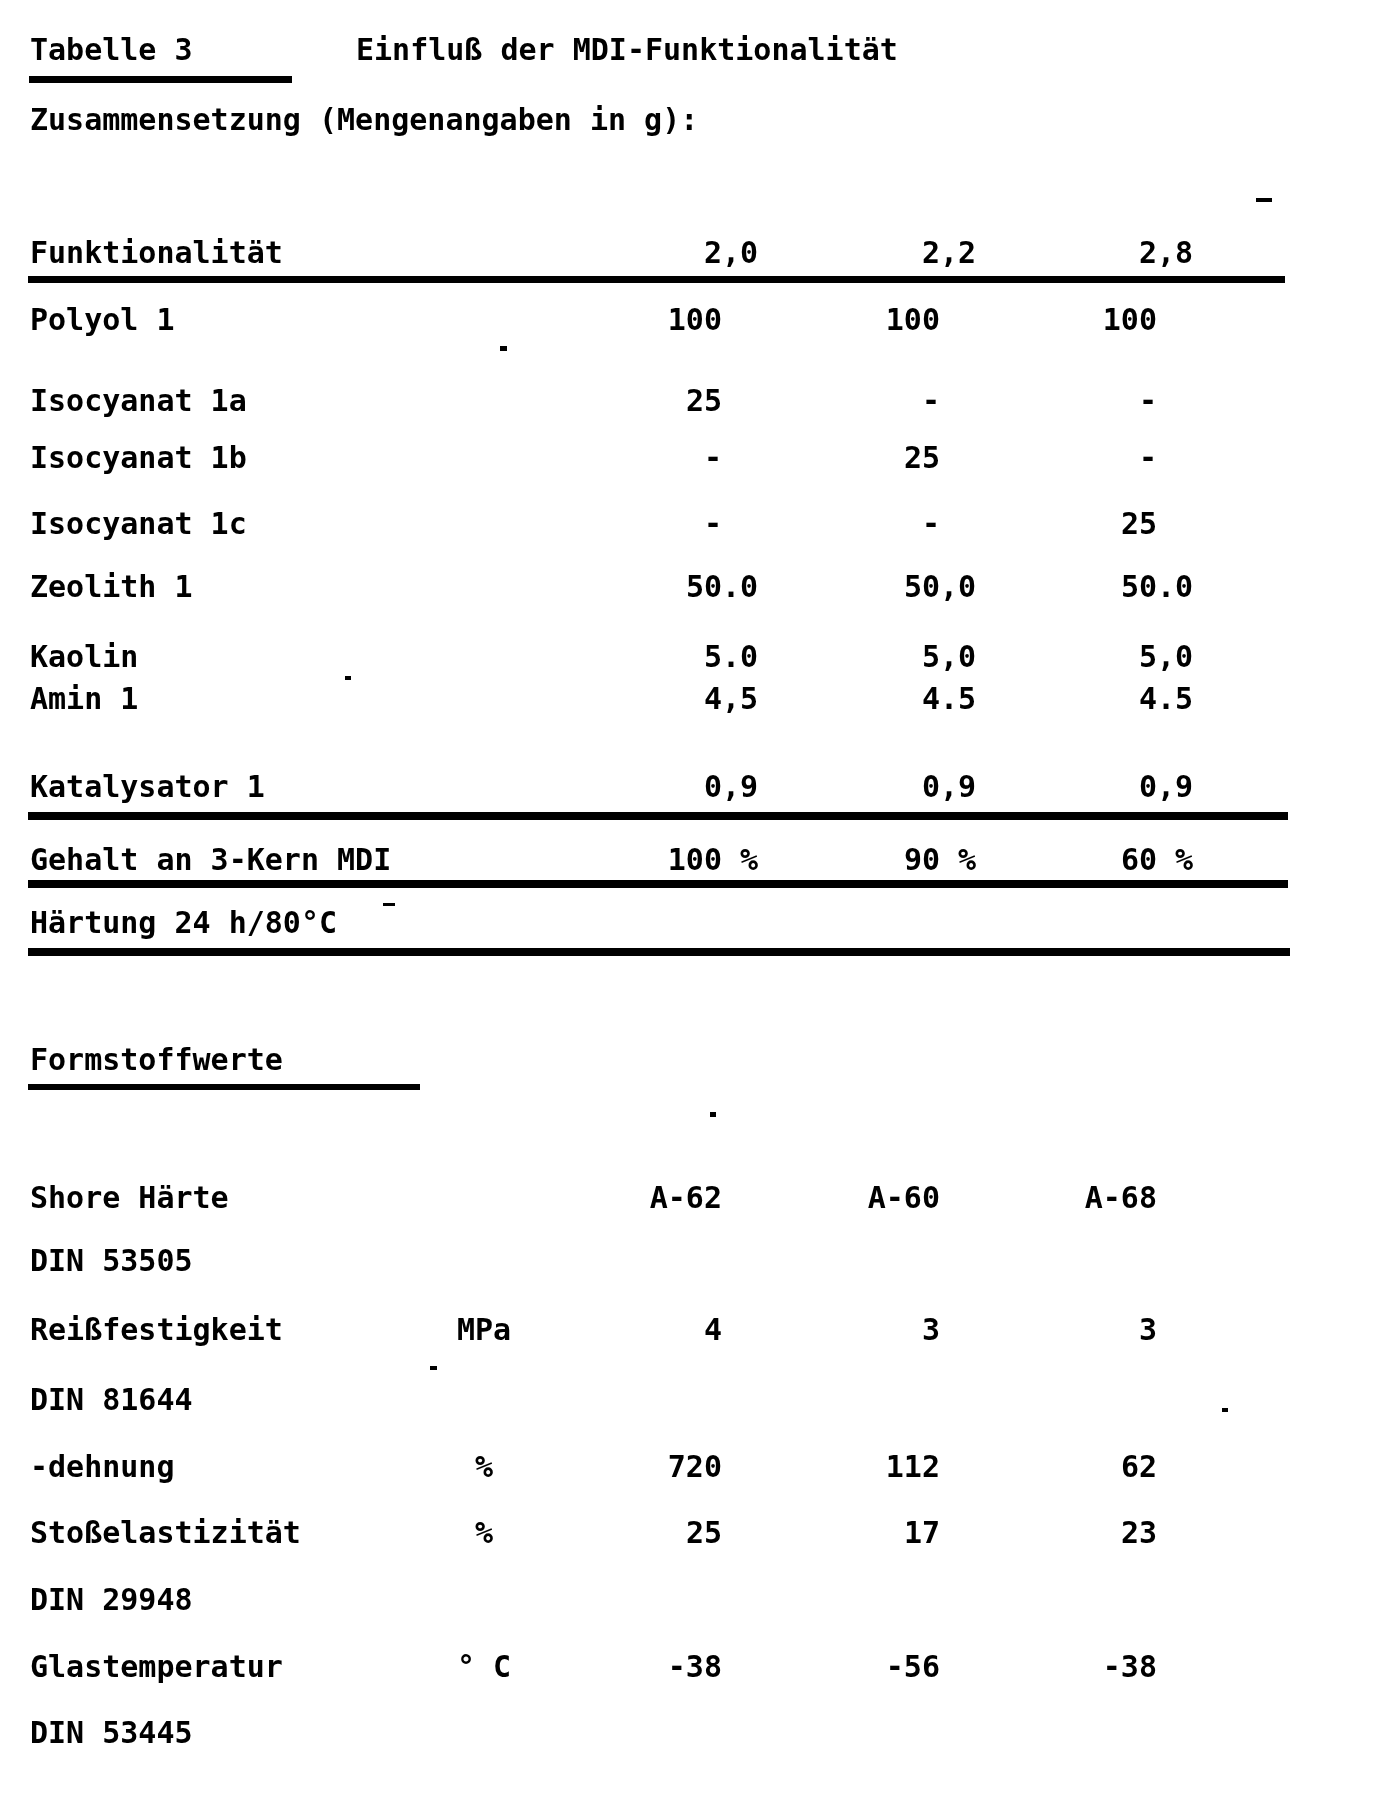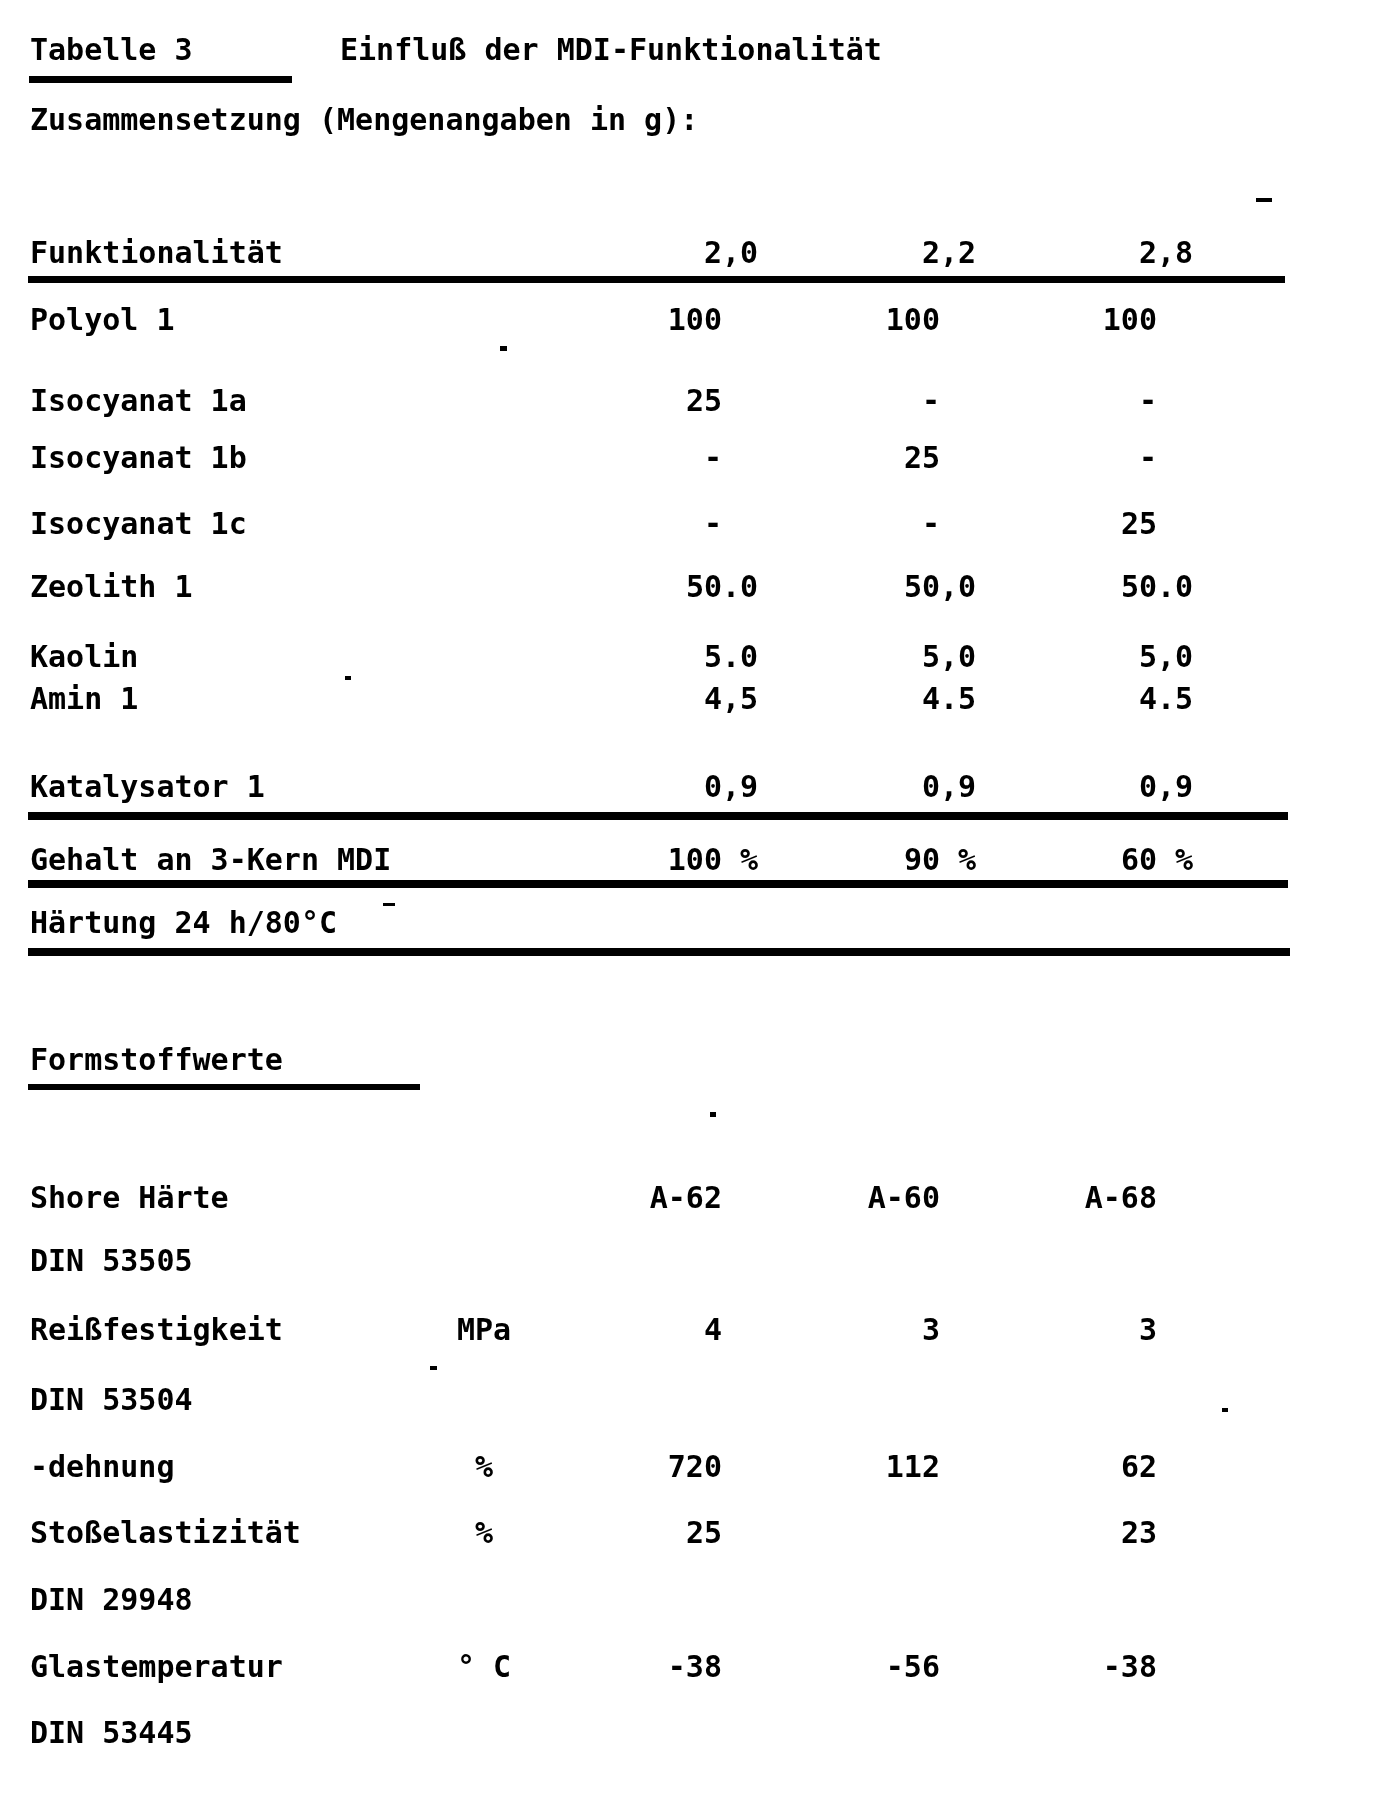--- a/index.html
+++ b/index.html
@@ -10,21 +10,21 @@
     background:#ffffff;
     font-family:"DejaVu Sans Mono","Liberation Mono",monospace;
     font-weight:700;
     font-size:30px;
     line-height:1;
     color:#000;
     overflow:hidden;
   }
   .row{position:absolute;left:0;width:1381px;height:54px;}
   .lbl{position:absolute;left:30px;white-space:pre;}
-  .t2{position:absolute;left:340px;white-space:pre;}
+  .t2{position:absolute;left:356px;white-space:pre;}
   .num{position:absolute;text-align:right;white-space:pre;}
   .i1{left:420px;width:302px;}
   .i2{left:640px;width:300px;}
   .i3{left:855px;width:302px;}
   .frac{position:absolute;text-align:left;white-space:pre;width:80px;}
   .f1{left:722px;}
   .f2{left:940px;}
   .f3{left:1157px;}
   .unit{position:absolute;left:384px;width:200px;text-align:center;white-space:pre;}
   .hr{position:absolute;background:#000;}
@@ -159,35 +159,36 @@
 
   <div class="row" style="top:1315px">
     <span class="lbl">Reißfestigkeit</span>
     <span class="unit">MPa</span>
     <span class="num i1">4</span>
     <span class="num i2">3</span>
     <span class="num i3">3</span>
   </div>
 
   <div class="row" style="top:1385px">
-    <span class="lbl">DIN 53504</span>
+    <span class="lbl">DIN 81644</span>
   </div>
 
   <div class="row" style="top:1452px">
     <span class="lbl">-dehnung</span>
     <span class="unit">%</span>
     <span class="num i1">720</span>
     <span class="num i2">112</span>
     <span class="num i3">62</span>
   </div>
 
   <div class="row" style="top:1518px">
     <span class="lbl">Stoßelastizität</span>
     <span class="unit">%</span>
     <span class="num i1">25</span>
+    <span class="num i2">17</span>
     <span class="num i3">23</span>
   </div>
 
   <div class="row" style="top:1585px">
     <span class="lbl">DIN 29948</span>
   </div>
 
   <div class="row" style="top:1652px">
     <span class="lbl">Glastemperatur</span>
     <span class="unit">° C</span>

